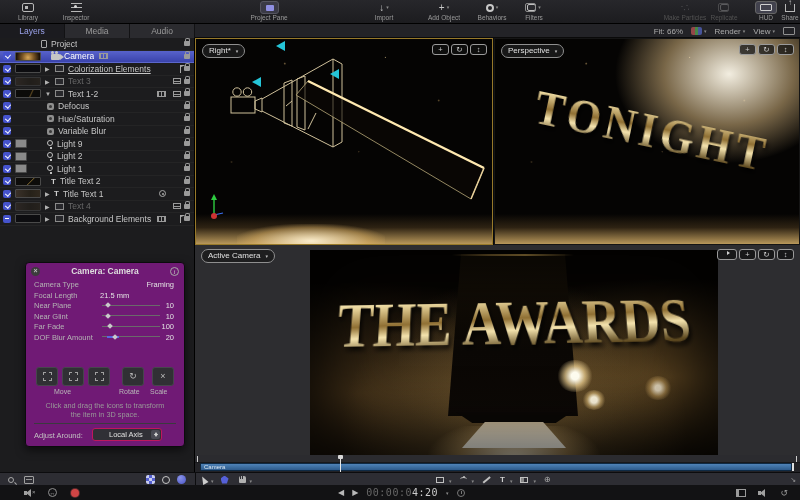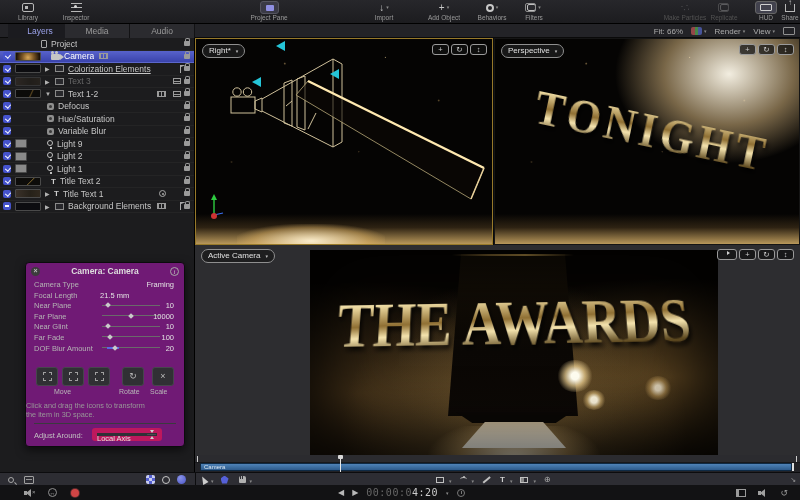--- a/index.html
+++ b/index.html
@@ -90,24 +90,24 @@
 .hval{position:absolute;right:10px;top:1px;color:#e2e2e2}
 .hvalmid{position:absolute;left:74px;top:1px;color:#e2e2e2}
 .hsl{position:absolute;left:76px;top:3px;width:58px;height:4px}
 .hsl::before{content:"";position:absolute;left:0;right:0;top:1.5px;height:1px;background:#6a6a6a}
 .hthumb{position:absolute;top:0;width:4px;height:4px;background:#cacaca;transform:rotate(45deg)}
 .hfill{position:absolute;top:1px;height:2px;width:12px;background:#5a66e0}
 .hbtn{position:absolute;width:22px;height:19px;background:#303034;border:1px solid #46464c;border-radius:3px;display:flex;align-items:center;justify-content:center;color:#bbb}
 .hbtn i{width:9px;height:9px;border:1px dashed #a0a0a0}
 .hbtn .rg{font-size:9px;line-height:9px}
 .hlabels{position:absolute;left:0;right:0;font-size:7px;color:#b8b8b8}
-.hcap{position:absolute;left:0;right:0;text-align:left;font-size:7.3px;color:#989898;line-height:9px}
+.hcap{position:absolute;left:0;right:0;text-align:center;font-size:7.3px;color:#989898;line-height:9px}
 .hdiv{position:absolute;left:8px;right:8px;height:1px;background:#3a3a3e}
 .hadj{position:absolute;left:0;right:0;height:13px;font-size:7.5px;color:#c0c0c0}
-.hsel{position:absolute;left:66px;top:-2px;width:70px;height:13px;background:#303036;border:5px solid #be185d;border-radius:3px;line-height:11px;padding-left:0;color:#e0e0e0}
+.hsel{position:absolute;left:66px;top:-2px;width:70px;height:13px;background:#303036;border:1px solid #be185d;border-radius:3px;line-height:11px;padding-left:16px;color:#e0e0e0}
 .stp{position:absolute;right:1px;top:1px;bottom:1px;width:9px;background:#4a4a54;border-radius:2px}
 .stp::before{content:"";position:absolute;left:2.5px;top:2px;border-left:2.5px solid transparent;border-right:2.5px solid transparent;border-bottom:3px solid #d0d0d0}
 .stp::after{content:"";position:absolute;left:2.5px;bottom:2px;border-left:2.5px solid transparent;border-right:2.5px solid transparent;border-top:3px solid #d0d0d0}
 
 
 .canvasbg{position:absolute;left:195px;top:38px;width:605px;height:434px;background:#0a0a0a}
 .vp{position:absolute;overflow:hidden;background:#050403}
 #vpRight{left:195px;top:38px;width:298px;height:207px;border:1px solid #97792a}
 #vpPersp{left:494px;top:38px;width:306px;height:207px;border:1px solid #151515}
 .band{position:absolute;left:0;right:0;bottom:0;height:30px;background:linear-gradient(to top,rgba(216,178,106,.85),rgba(140,105,55,.3) 55%,transparent)}
@@ -259,21 +259,21 @@
       </div>
     <div class="tbtn" style="left:779px;width:22px">
         <div class="tbico">
           <span class="ic-share"></span>
         </div>
         <div class="tblab">Share</div>
       </div>
   </div>
 
   <div class="strip2">
-    <div class="tab active" style="left:8px">Layers</div>
+    <div class="tab active" style="left:0">Layers</div>
     <div class="tab" style="left:65px">Media</div>
     <div class="tab" style="left:130px">Audio</div>
     <div class="statusctl">
       <span class="ctl">
           <span>Fit: 66%</span>
         </span>
       <span class="ctl">
           <span class="chip"></span>
           <span class="caret">▾</span>
         </span>
@@ -449,20 +449,33 @@
             <span class="ic-txt">T</span>
           </span>
           <span class="llab">Title Text 1</span>
           <span class="rmid">
             <span class="ic-circ"></span>
           </span>
           <span class="rend">
             <span class="ic-lock"></span>
           </span>
         </div>
+      <div class="lrow dim">
+          <span class="cb"></span>
+          <span class="thumb th-tex"></span>
+          <span class="disc">▶</span>
+          <span class="lic">
+            <span class="ic-grp"></span>
+          </span>
+          <span class="llab">Text 4</span>
+          <span class="rend">
+            <span class="ic-stack"></span>
+            <span class="ic-lock"></span>
+          </span>
+        </div>
       <div class="lrow">
           <span class="cb dash"></span>
           <span class="thumb th-dark"></span>
           <span class="disc">▶</span>
           <span class="lic">
             <span class="ic-grp"></span>
           </span>
           <span class="llab">Background Elements</span>
           <span class="rmid">
             <span class="ic-film"></span>
@@ -483,27 +496,20 @@
       <div class="hrow">
           <span class="hlab">Focal Length</span>
           <span class="hvalmid">21.5 mm</span>
         </div>
       <div class="hrow">
           <span class="hlab">Near Plane</span>
           <span class="hsl">
             <span class="hthumb" style="left:4px"></span>
           </span>
           <span class="hval">10</span>
-        </div>
-      <div class="hrow">
-          <span class="hlab">Far Plane</span>
-          <span class="hsl">
-            <span class="hthumb" style="left:27px"></span>
-          </span>
-          <span class="hval">10000</span>
         </div>
       <div class="hrow">
           <span class="hlab">Near Glint</span>
           <span class="hsl">
             <span class="hthumb" style="left:4px"></span>
           </span>
           <span class="hval">10</span>
         </div>
       <div class="hrow">
           <span class="hlab">Far Fade</span>

